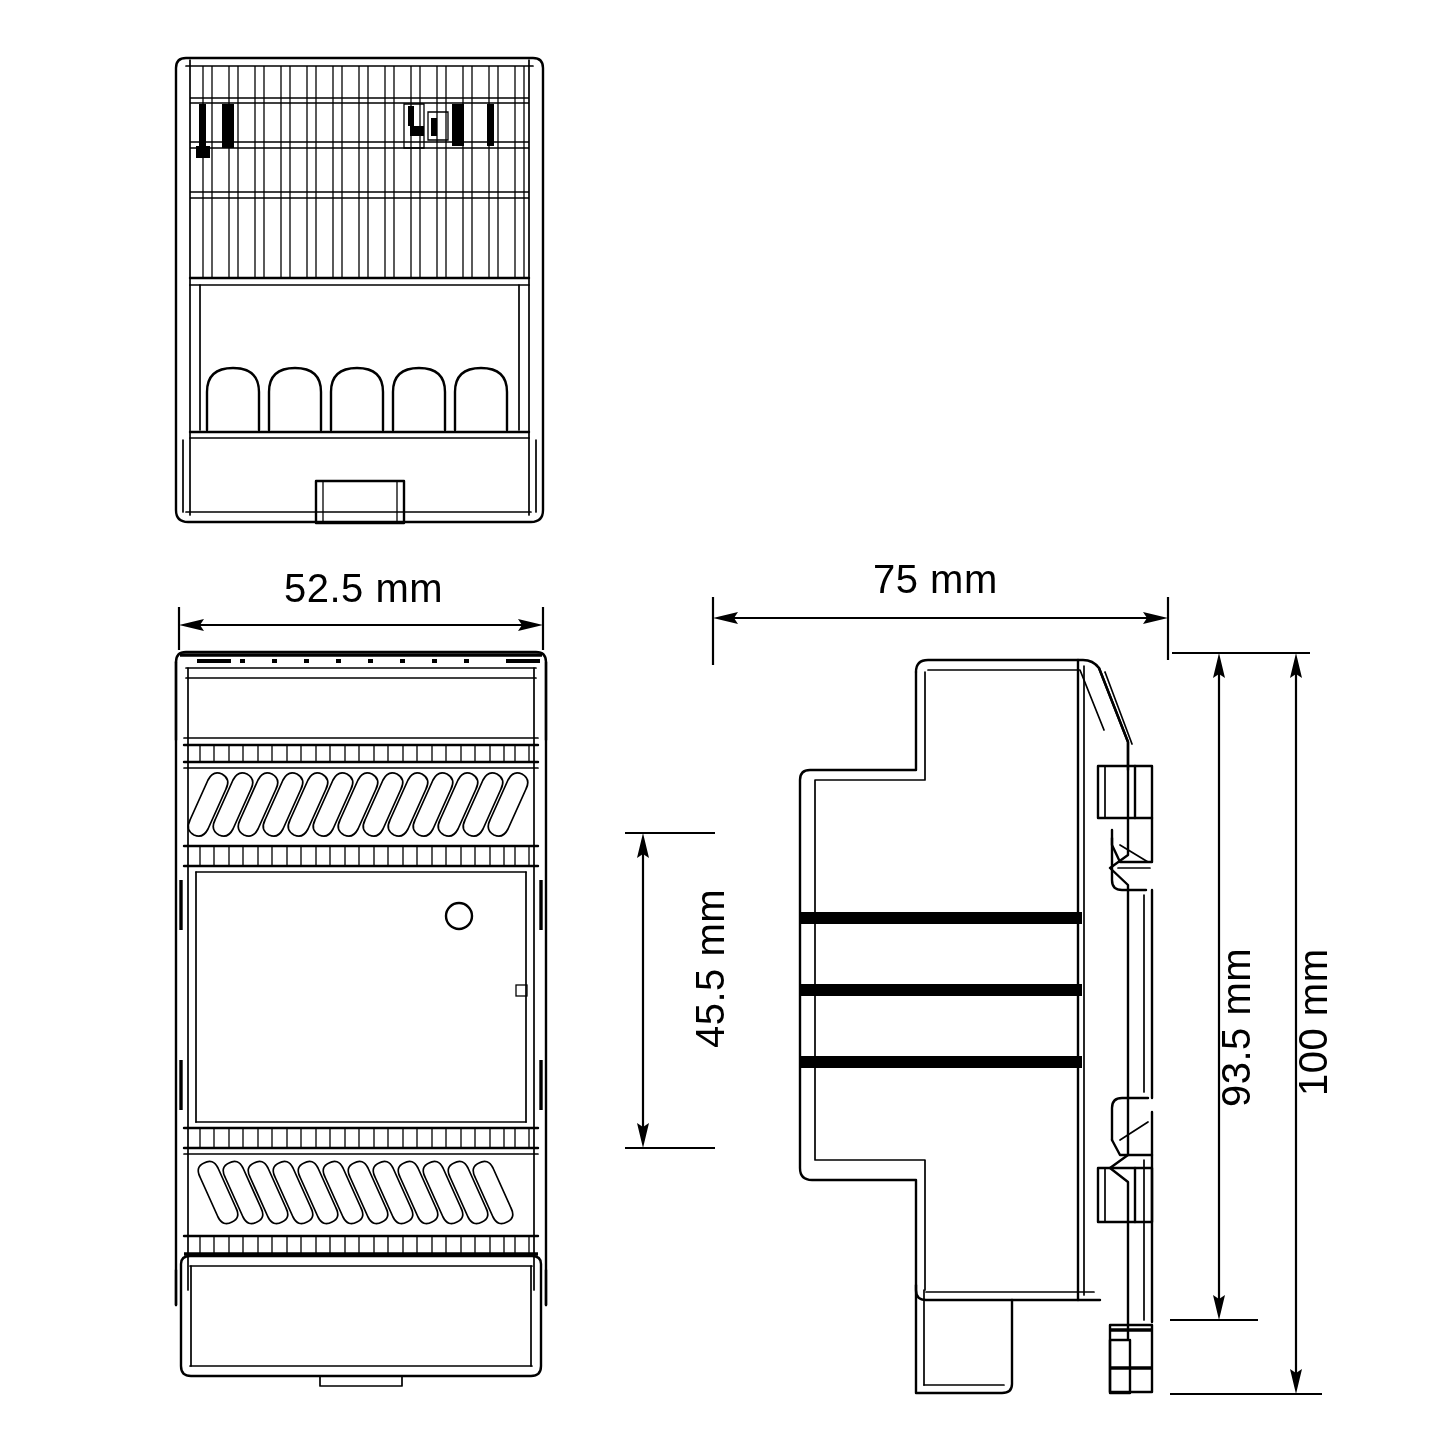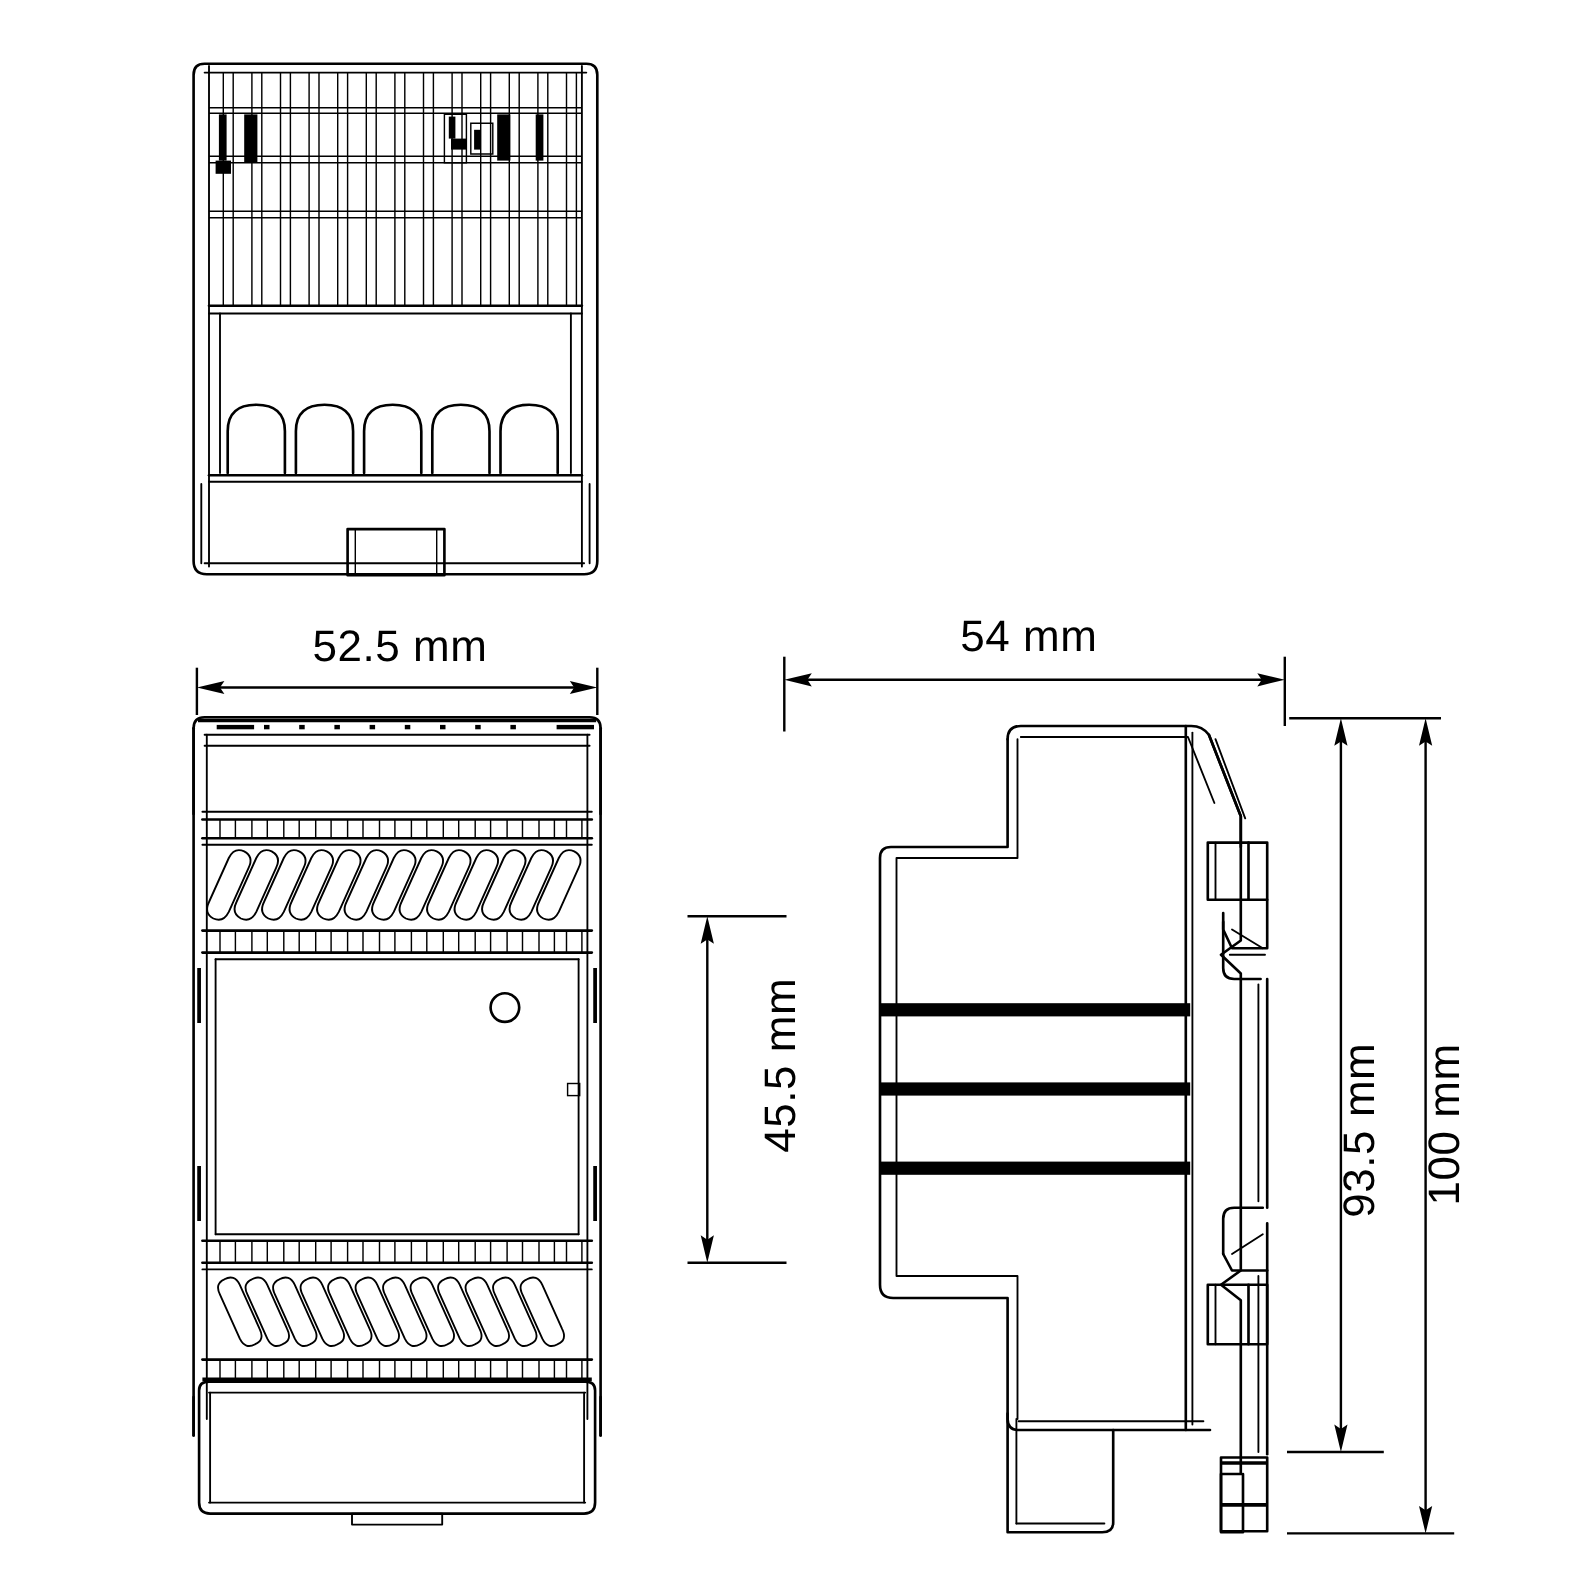--- a/index.html
+++ b/index.html
@@ -418,21 +418,21 @@
       <path class="extline" d="M1170,1394 L1322,1394"></path>
       <path class="dimline" d="M1296,660 L1296,1387"></path>
       <path class="fillblack" d="M1296,653 L1290,678 L1296,674 L1302,678 Z"></path>
       <path class="fillblack" d="M1296,1394 L1290,1369 L1296,1373 L1302,1369 Z"></path>
     </g>
 
   </svg>
 
   <div class="dimtext" style="left:284px; top:566px;">52.5 mm</div>
 
-  <div class="dimtext" style="left:873px; top:557px;">54 mm</div>
+  <div class="dimtext" style="left:873px; top:557px;">75 mm</div>
 
   <div class="dimtext rot90" style="left:688px; top:1048px;">45.5 mm</div>
 
   <div class="dimtext rot90" style="left:1214px; top:1107px;">93.5 mm</div>
 
   <div class="dimtext rot90" style="left:1291px; top:1096px;">100 mm</div>
 
 </div>
 
 </body></html>

